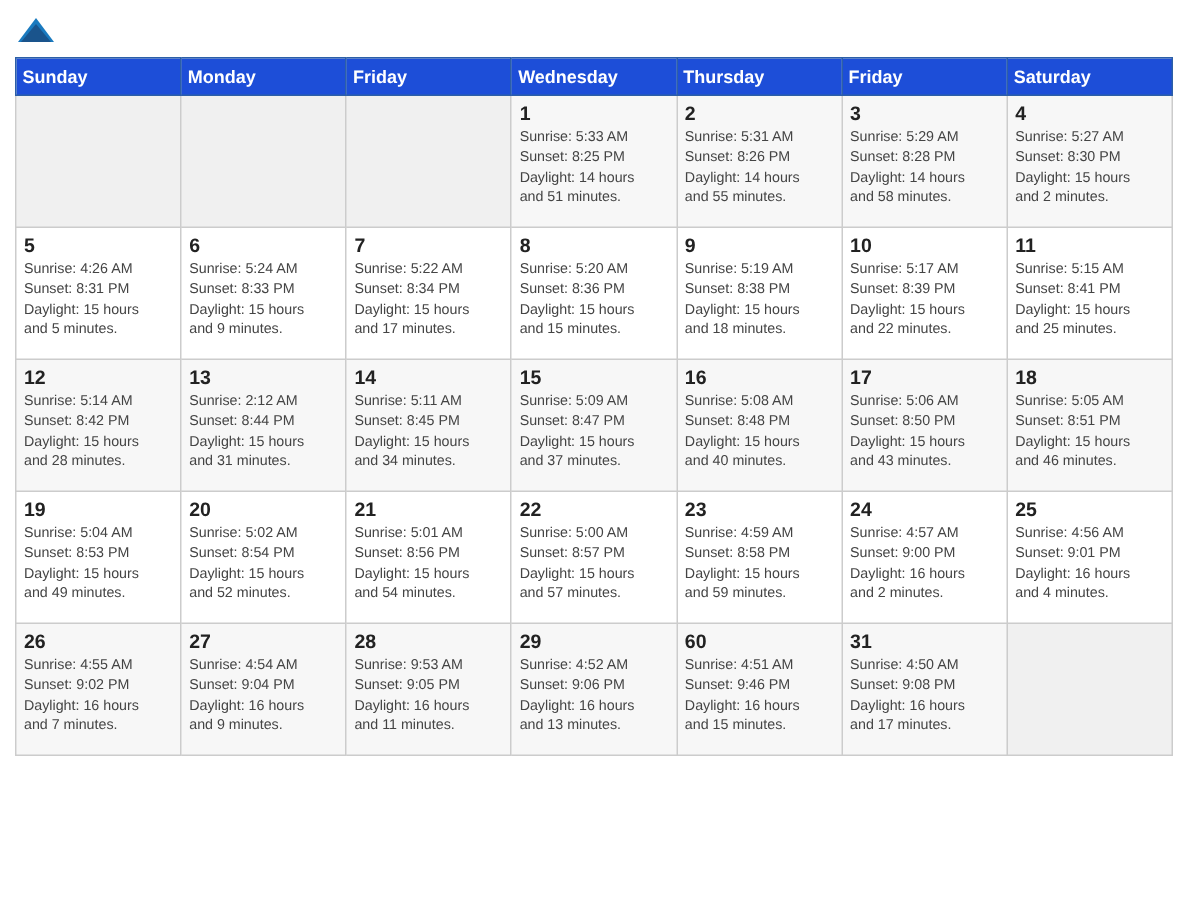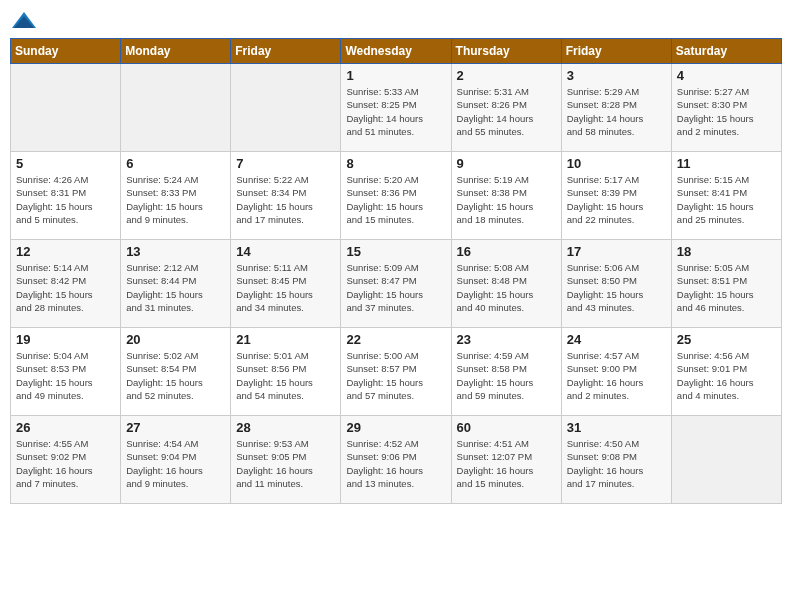--- a/index.html
+++ b/index.html
@@ -36,21 +36,21 @@
     .subtitle {
       font-size: 16px;
       color: #333;
     }
     table {
       width: 100%;
       border-collapse: collapse;
       table-layout: fixed;
     }
     thead tr th {
-      background-color: #a16207;
+      background-color: #1d4ed8;
       color: #fff;
       font-size: 12px;
       font-weight: bold;
       padding: 5px 4px;
       text-align: left;
       border: 1px solid #2c5fa8;
     }
     tbody tr td {
       border: 1px solid #ccc;
       vertical-align: top;
@@ -325,21 +325,21 @@
         <td>
           <div class="day-number">29</div>
           <div class="day-info">Sunrise: 4:52 AM</div>
           <div class="day-info">Sunset: 9:06 PM</div>
           <div class="day-info">Daylight: 16 hours</div>
           <div class="day-info">and 13 minutes.</div>
         </td>
         <td>
           <div class="day-number">60</div>
           <div class="day-info">Sunrise: 4:51 AM</div>
-          <div class="day-info">Sunset: 12:07 PM</div>
+          <div class="day-info">Sunset: 9:46 PM</div>
           <div class="day-info">Daylight: 16 hours</div>
           <div class="day-info">and 15 minutes.</div>
         </td>
         <td>
           <div class="day-number">31</div>
           <div class="day-info">Sunrise: 4:50 AM</div>
           <div class="day-info">Sunset: 9:08 PM</div>
           <div class="day-info">Daylight: 16 hours</div>
           <div class="day-info">and 17 minutes.</div>
         </td>

